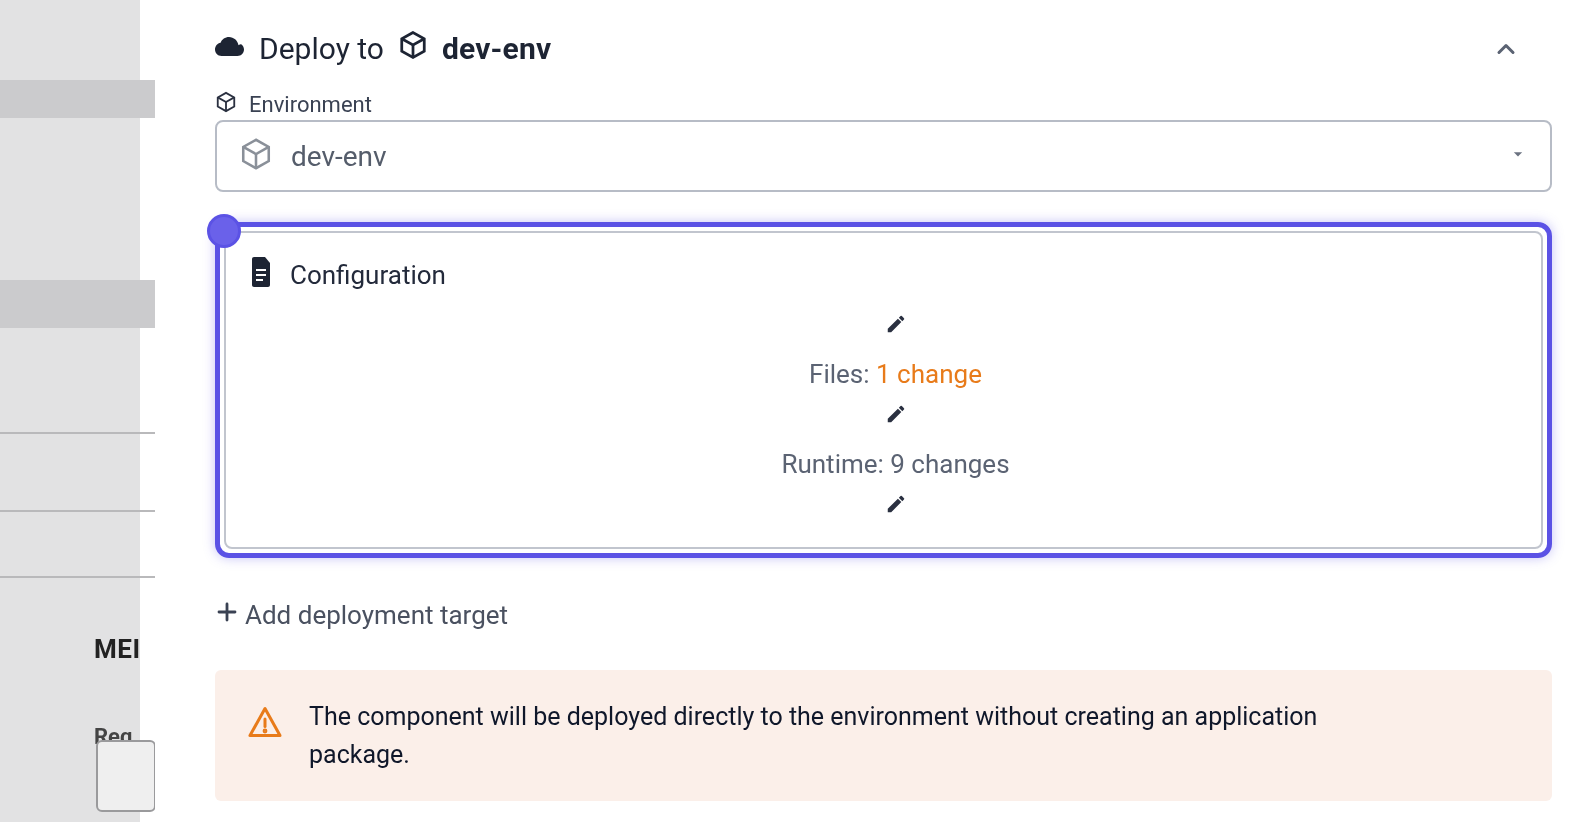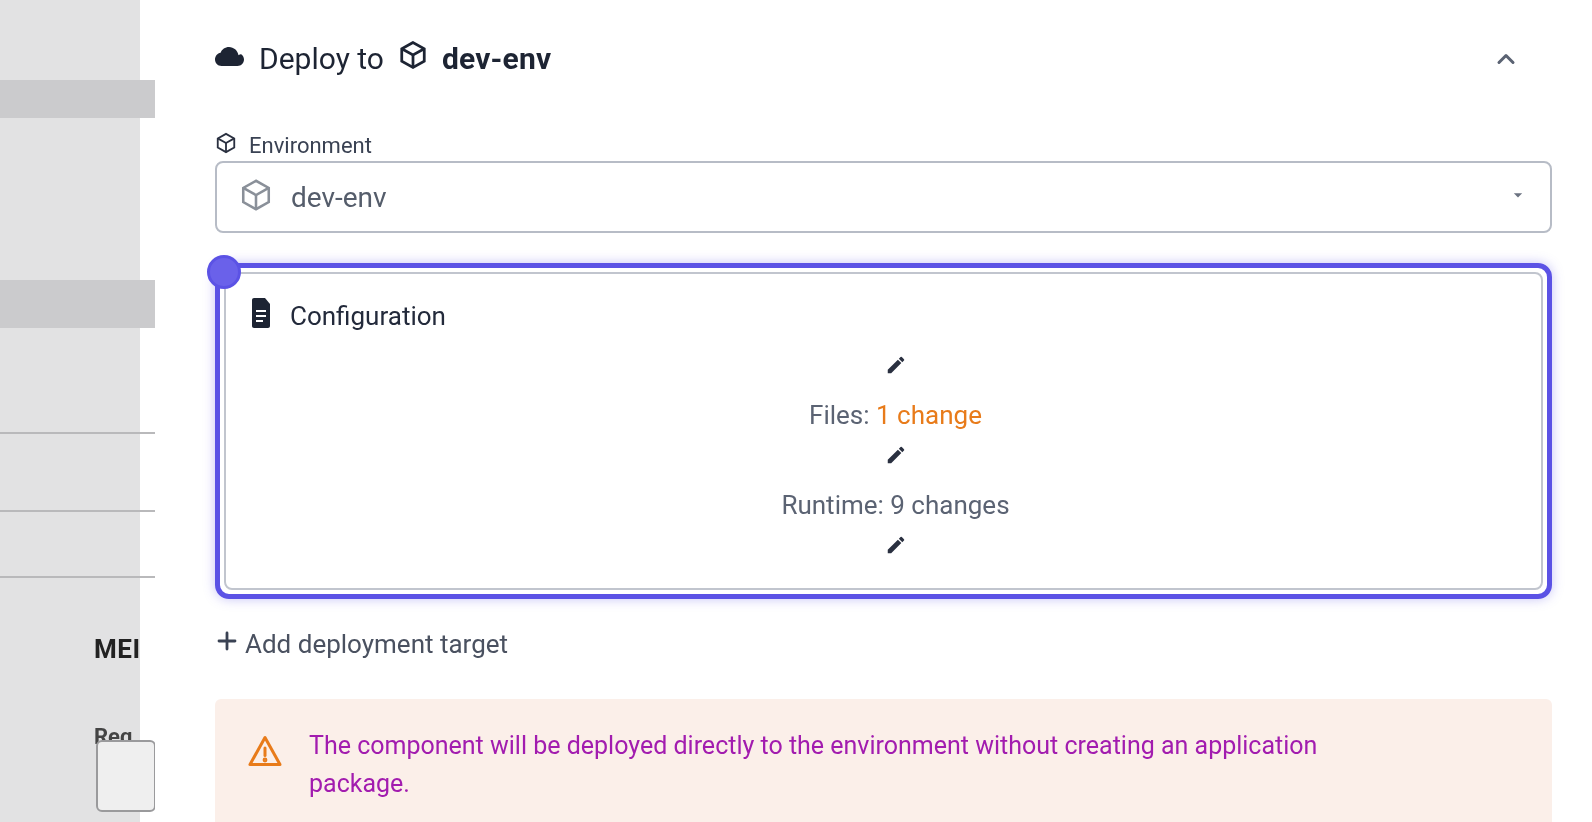--- a/index.html
+++ b/index.html
@@ -63,22 +63,22 @@
     bottom: 0;
     background: #ffffff;
     padding: 0 40px 0 60px;
   }
 
   
   .header {
     display: flex;
     align-items: center;
     justify-content: space-between;
-    padding-top: 40px;
-    margin-bottom: 55px;
+    padding-top: 30px;
+    margin-bottom: 24px;
   }
   .header-left {
     display: flex;
     align-items: center;
     gap: 14px;
     font-size: 30px;
     color: #1d2433;
   }
   .header-left .target {
     font-weight: 700;
@@ -118,21 +118,21 @@
     gap: 18px;
   }
   .env-select-text {
     font-size: 28px;
     color: #555d6b;
   }
 
   
   .config-box-wrap {
     position: relative;
-    margin-bottom: 30px;
+    margin-bottom: 42px;
     border-radius: 25px;
   }
   .config-box {
     border: 5px solid #5b52e5;
     border-radius: 14px;
     padding: 4px;
     box-shadow: 0 0 12px rgba(91,82,229,0.35);
   }
   .config-inner {
     border: 2px solid #c1c5ce;
@@ -191,21 +191,21 @@
   .warning {
     background: #fbefe9;
     border-radius: 6px;
     padding: 28px 32px;
     display: flex;
     align-items: flex-start;
     gap: 26px;
   }
   .warning-text {
     font-size: 25px;
-    color: #a21caf;
+    color: #0f172a;
     line-height: 1.5;
     max-width: 1070px;
   }
 
   
   .ico { flex: 0 0 auto; display: inline-block; }
 </style>
 </head>
 <body>
 

